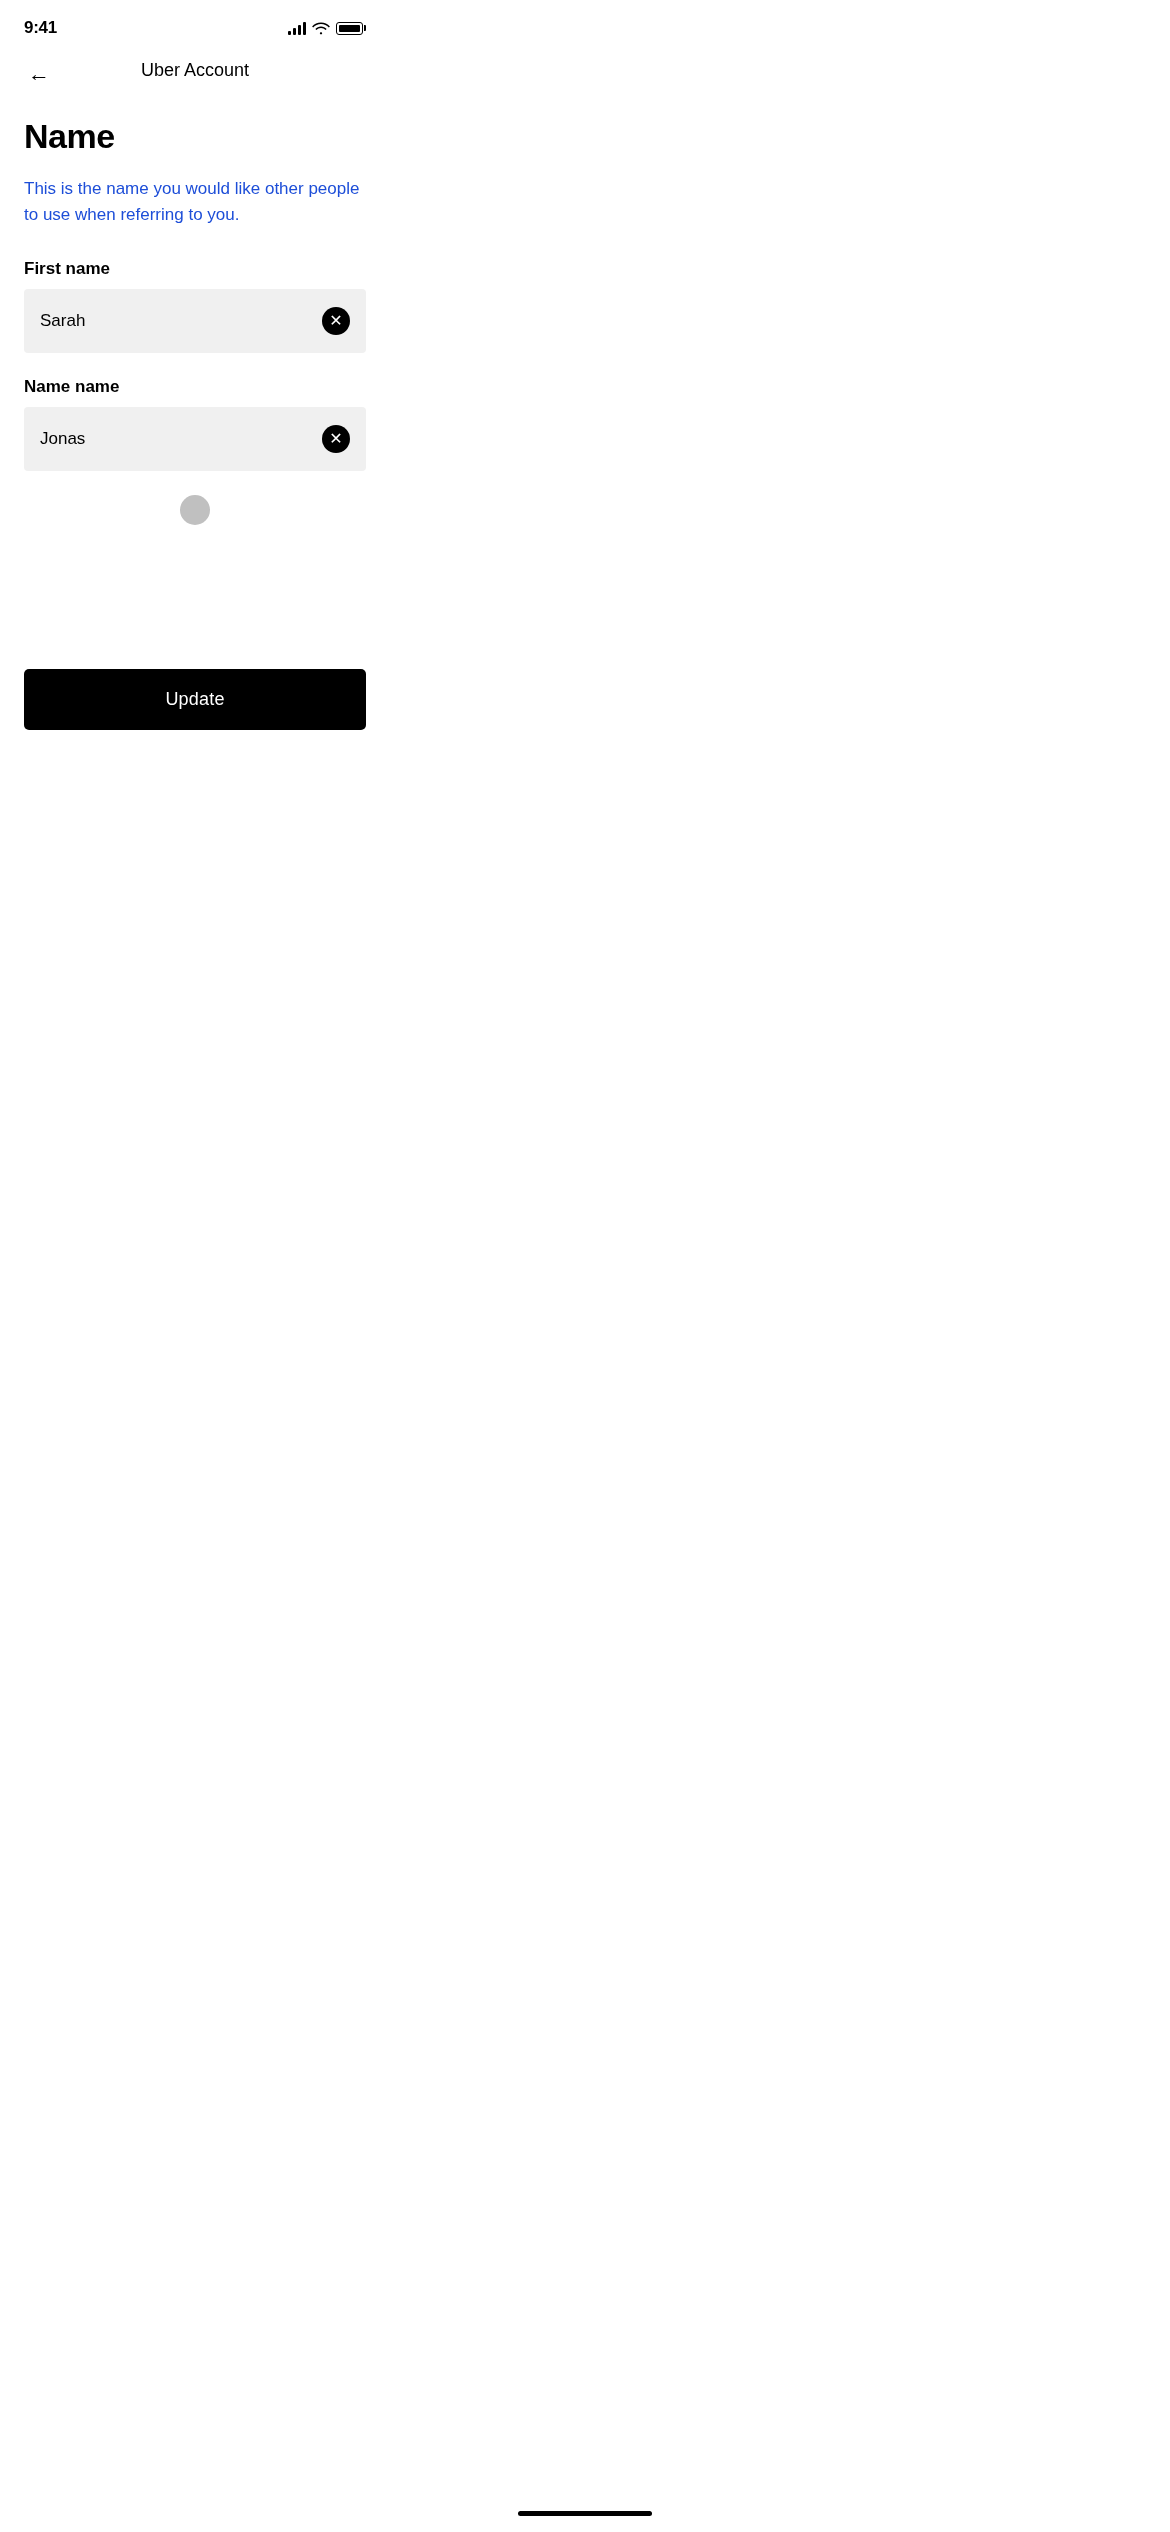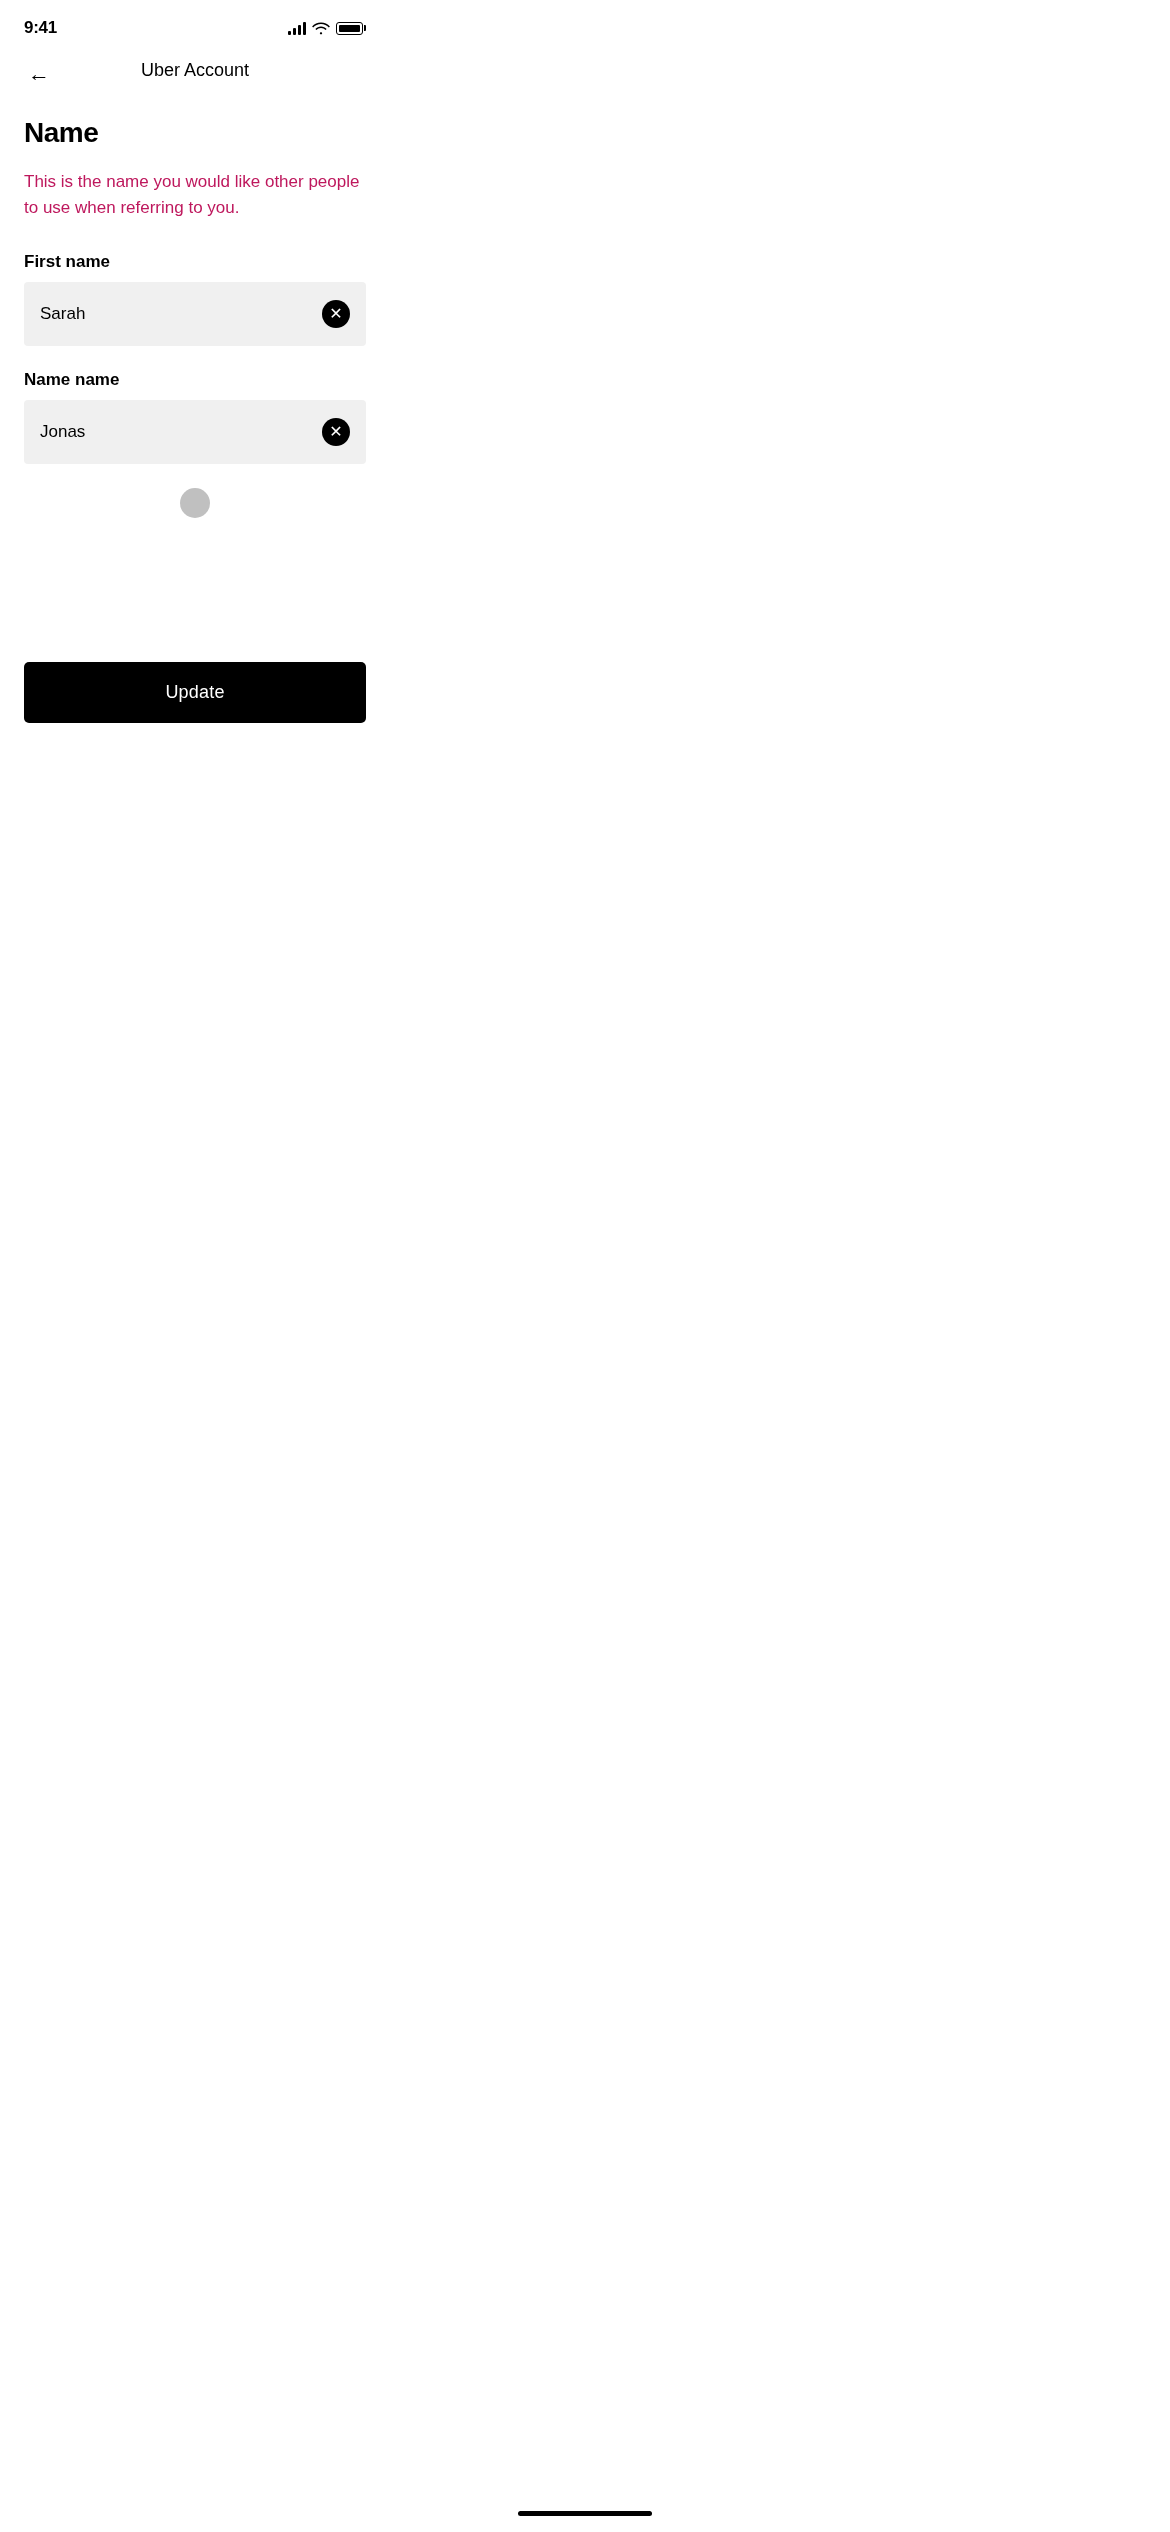--- a/index.html
+++ b/index.html
@@ -121,30 +121,30 @@
       font-weight: 500;
       color: #000;
     }
 
     
     .content {
       padding: 20px 24px 0;
     }
 
     .page-heading {
-      font-size: 28px;
+      font-size: 34px;
       font-weight: 700;
       color: #000;
       margin-bottom: 20px;
       letter-spacing: -0.5px;
     }
 
     .page-description {
       font-size: 17px;
-      color: #be185d;
+      color: #1d4ed8;
       line-height: 1.5;
       margin-bottom: 32px;
     }
 
     
     .field-group {
       margin-bottom: 24px;
     }
 
     .field-label {

